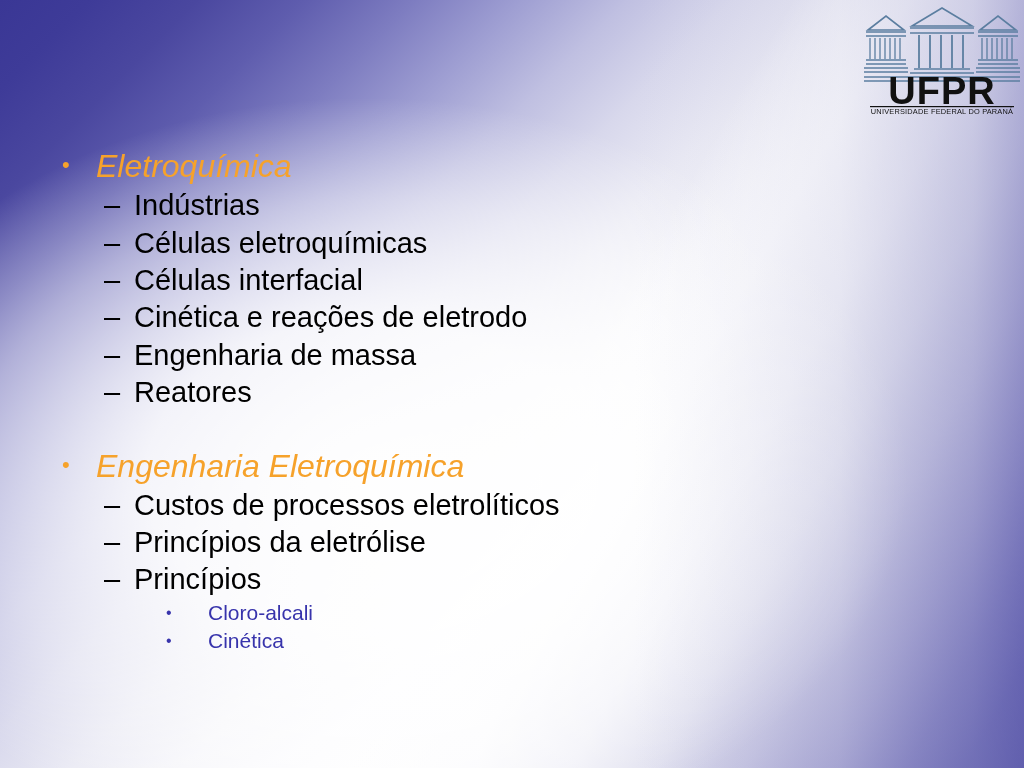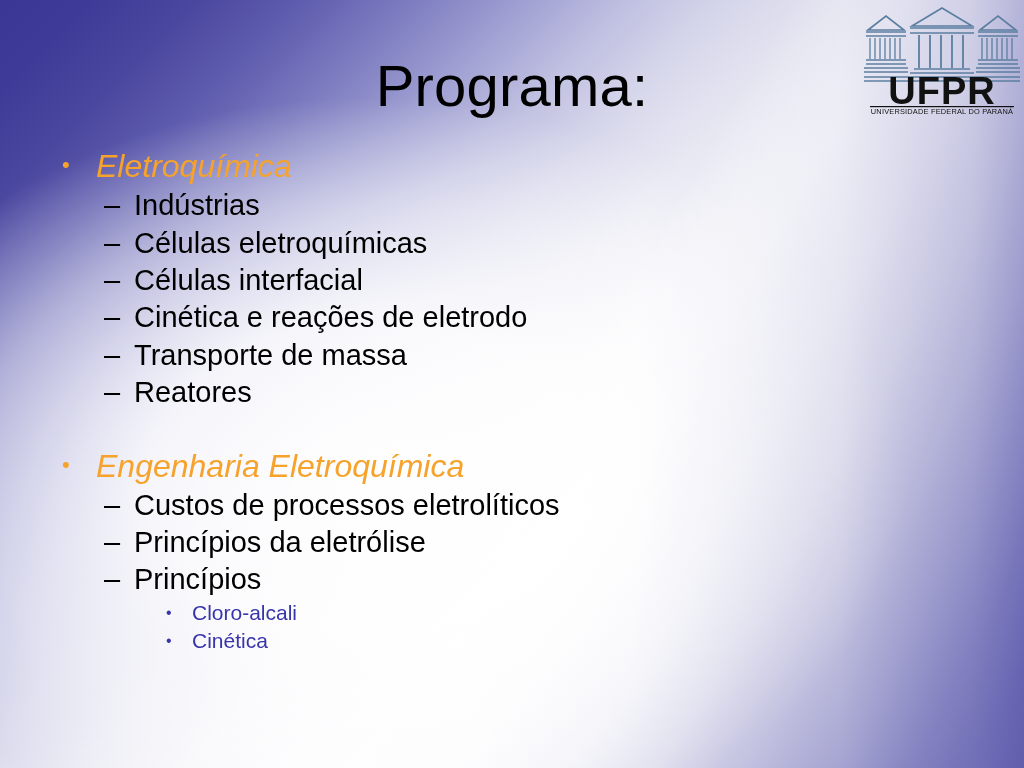--- a/index.html
+++ b/index.html
@@ -159,21 +159,21 @@
     line-height: 1.34;
     margin-left: 110px;
   }
   .lvl3 .marker {
     width: 26px;
     flex: 0 0 26px;
     font-size: 16px;
     line-height: 1.72;
     color: #3834ac;
   }
-  .lvl3 .txt { flex: 1 1 auto; }
+  .lvl3 .txt { flex: 1 1 auto; margin-left: 16px; }
 
   .group-gap { height: 36px; }
 </style>
 </head>
 <body>
 
 <div id="slide">
 
   <div class="bg-layer bg-base"></div>
   <div class="bg-layer bg-right"></div>
@@ -234,21 +234,20 @@
         <path d="M114 70 H158"></path>
         <path d="M2 75 H158"></path>
         <path d="M2 79 H158"></path>
       </g>
       <text x="80" y="102" text-anchor="middle" font-family="Liberation Sans, sans-serif" font-size="38" font-weight="bold" fill="#111111" letter-spacing="1">UFPR</text>
       <rect x="8" y="104" width="144" height="1.2" fill="#111111"></rect>
       <text x="80" y="112" text-anchor="middle" font-family="Liberation Sans, sans-serif" font-size="7.4" fill="#111111" letter-spacing="0.2">UNIVERSIDADE FEDERAL DO PARANÁ</text>
     </svg>
   </div>
 
-  <div id="title">Programa:</div>
 
   <div id="body-area">
 
     <div class="lvl1">
       <span class="marker">•</span>
       <span class="txt">Eletroquímica</span>
     </div>
 
     <div class="lvl2">
       <span class="marker">–</span>
@@ -261,21 +260,21 @@
     <div class="lvl2">
       <span class="marker">–</span>
       <span class="txt">Células interfacial</span>
     </div>
     <div class="lvl2">
       <span class="marker">–</span>
       <span class="txt">Cinética e reações de eletrodo</span>
     </div>
     <div class="lvl2">
       <span class="marker">–</span>
-      <span class="txt">Transporte de massa</span>
+      <span class="txt">Engenharia de massa</span>
     </div>
     <div class="lvl2">
       <span class="marker">–</span>
       <span class="txt">Reatores</span>
     </div>
 
     <div class="group-gap"></div>
 
     <div class="lvl1">
       <span class="marker">•</span>

